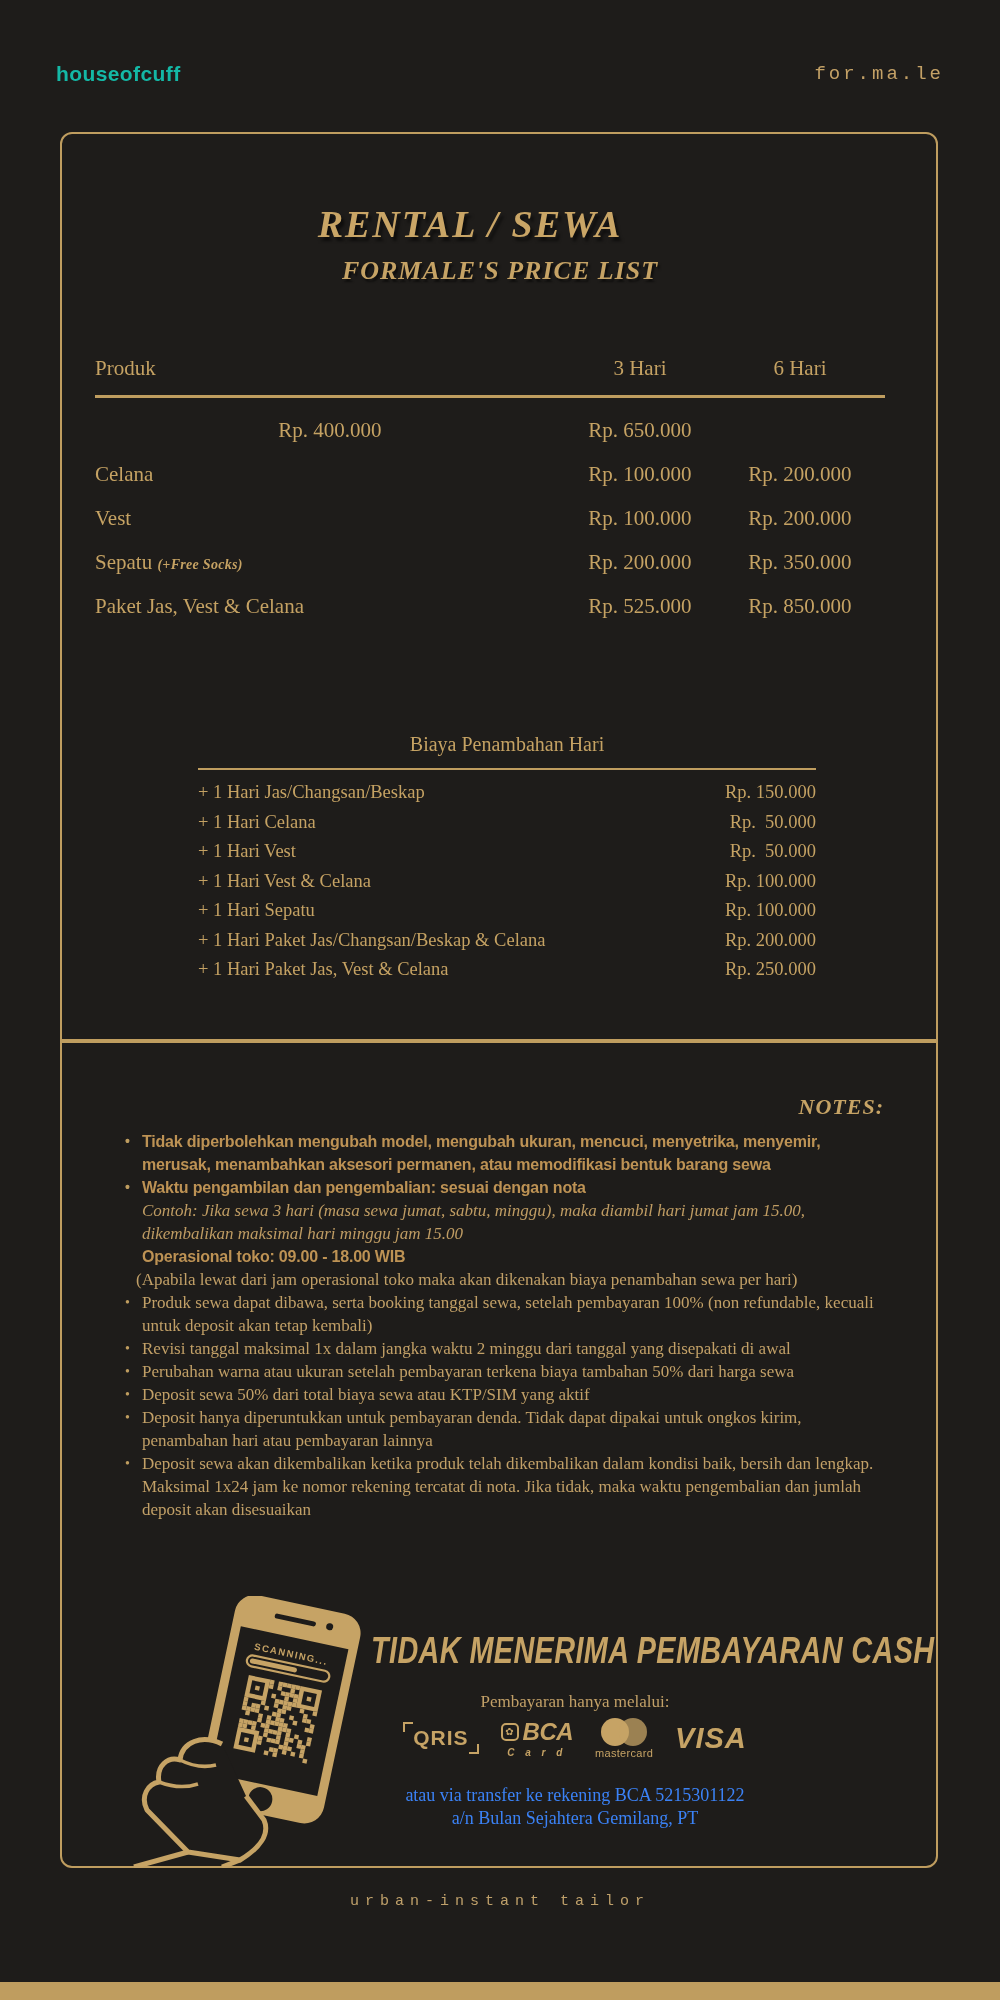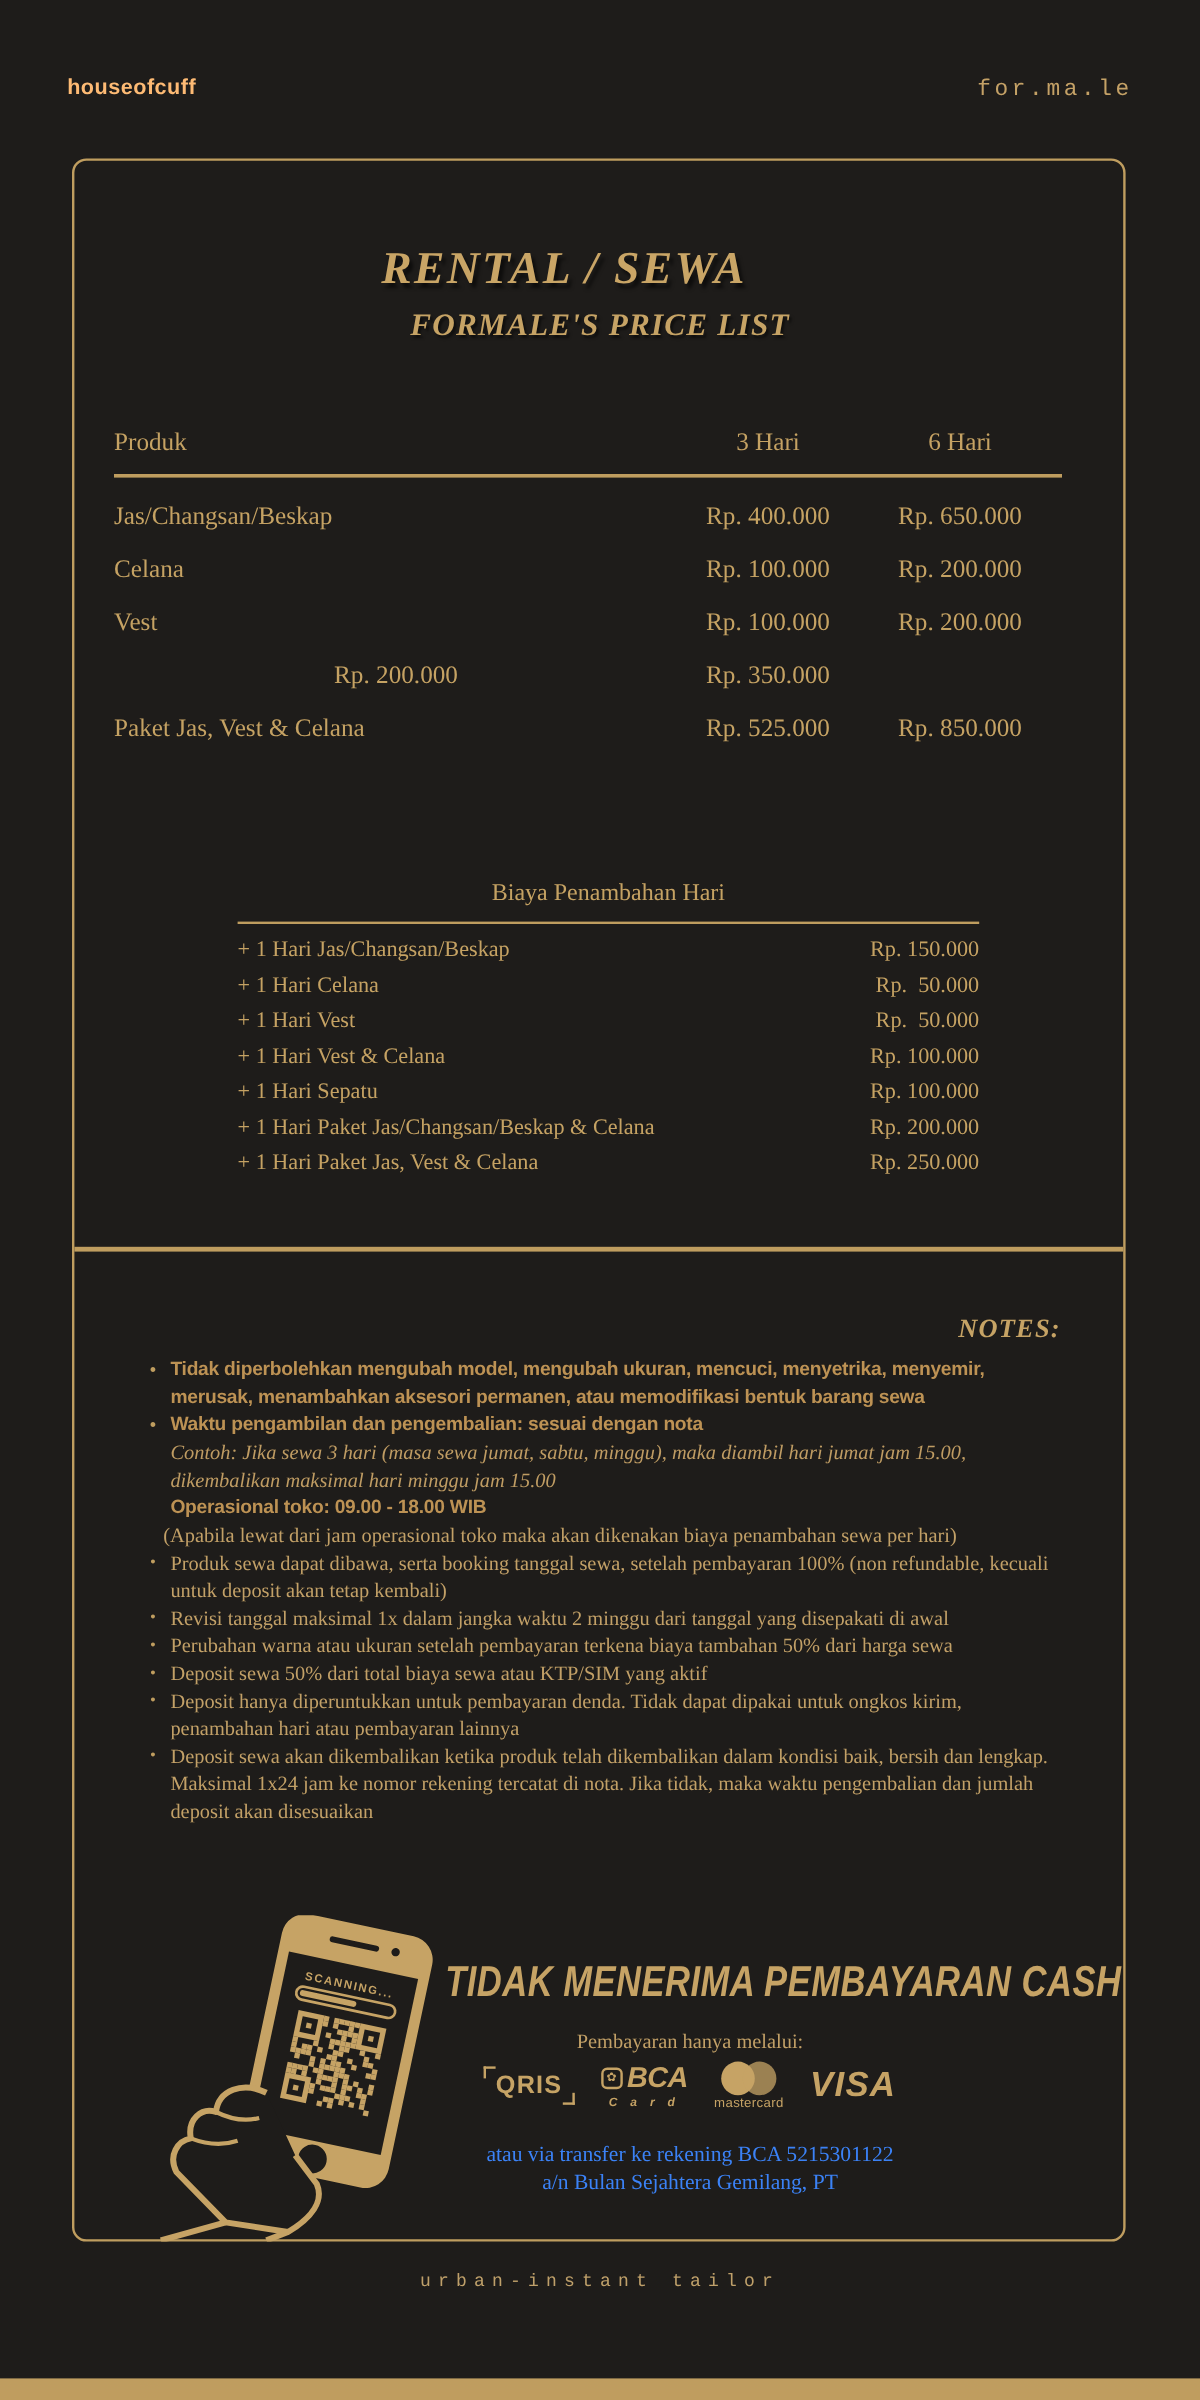--- a/index.html
+++ b/index.html
@@ -16,22 +16,22 @@
     overflow:hidden;
     font-family:"Liberation Serif", serif;
     color:var(--gold);
   }
   .abs{position:absolute;}
 
   
   .brand-left{
     left:56px; top:62px;
     font-family:"Liberation Sans", sans-serif;
-    font-weight:700; font-size:18px; letter-spacing:.4px;
-    color:#fdba74;
+    font-weight:700; font-size:21px; letter-spacing:.4px;
+    color:#14b8a6;
   }
   .brand-right{
     right:56px; top:63px;
     font-family:"Liberation Mono","DejaVu Sans Mono",monospace;
     font-size:19px; letter-spacing:3px; color:#c4a166;
   }
 
   
   .frame{
     left:60px; top:132px; width:878px; height:1736px;
@@ -203,35 +203,38 @@
 
 <div class="abs price-table">
   <div class="pt-head">
     <div>Produk</div>
     <div class="c">3 Hari</div>
     <div class="c">6 Hari</div>
   </div>
   <div class="pt-rule"></div>
   <div class="pt-rows">
     <div class="pt-row">
-      <div>Jas/Changsan/Beskap</div>
       <div class="c">Rp. 400.000</div>
       <div class="c">Rp. 650.000</div>
     </div>
     <div class="pt-row">
       <div>Celana</div>
       <div class="c">Rp. 100.000</div>
       <div class="c">Rp. 200.000</div>
     </div>
     <div class="pt-row">
       <div>Vest</div>
       <div class="c">Rp. 100.000</div>
       <div class="c">Rp. 200.000</div>
     </div>
     <div class="pt-row">
+      <div>
+        <span>Sepatu</span>
+        <span class="pt-suffix">(+Free Socks)</span>
+      </div>
       <div class="c">Rp. 200.000</div>
       <div class="c">Rp. 350.000</div>
     </div>
     <div class="pt-row">
       <div>Paket Jas, Vest &amp; Celana</div>
       <div class="c">Rp. 525.000</div>
       <div class="c">Rp. 850.000</div>
     </div>
   </div>
 </div>

